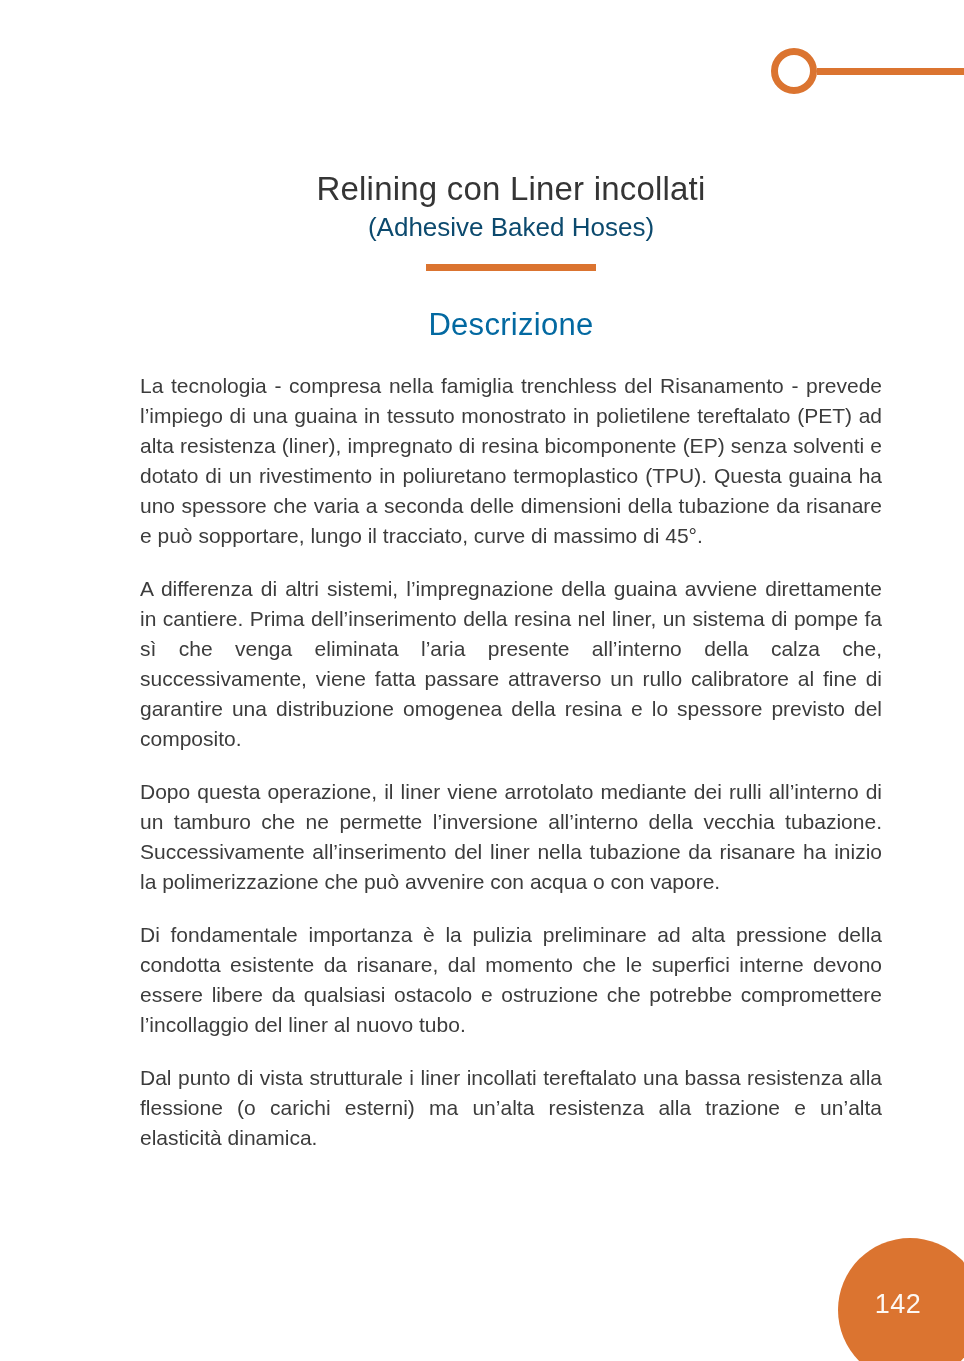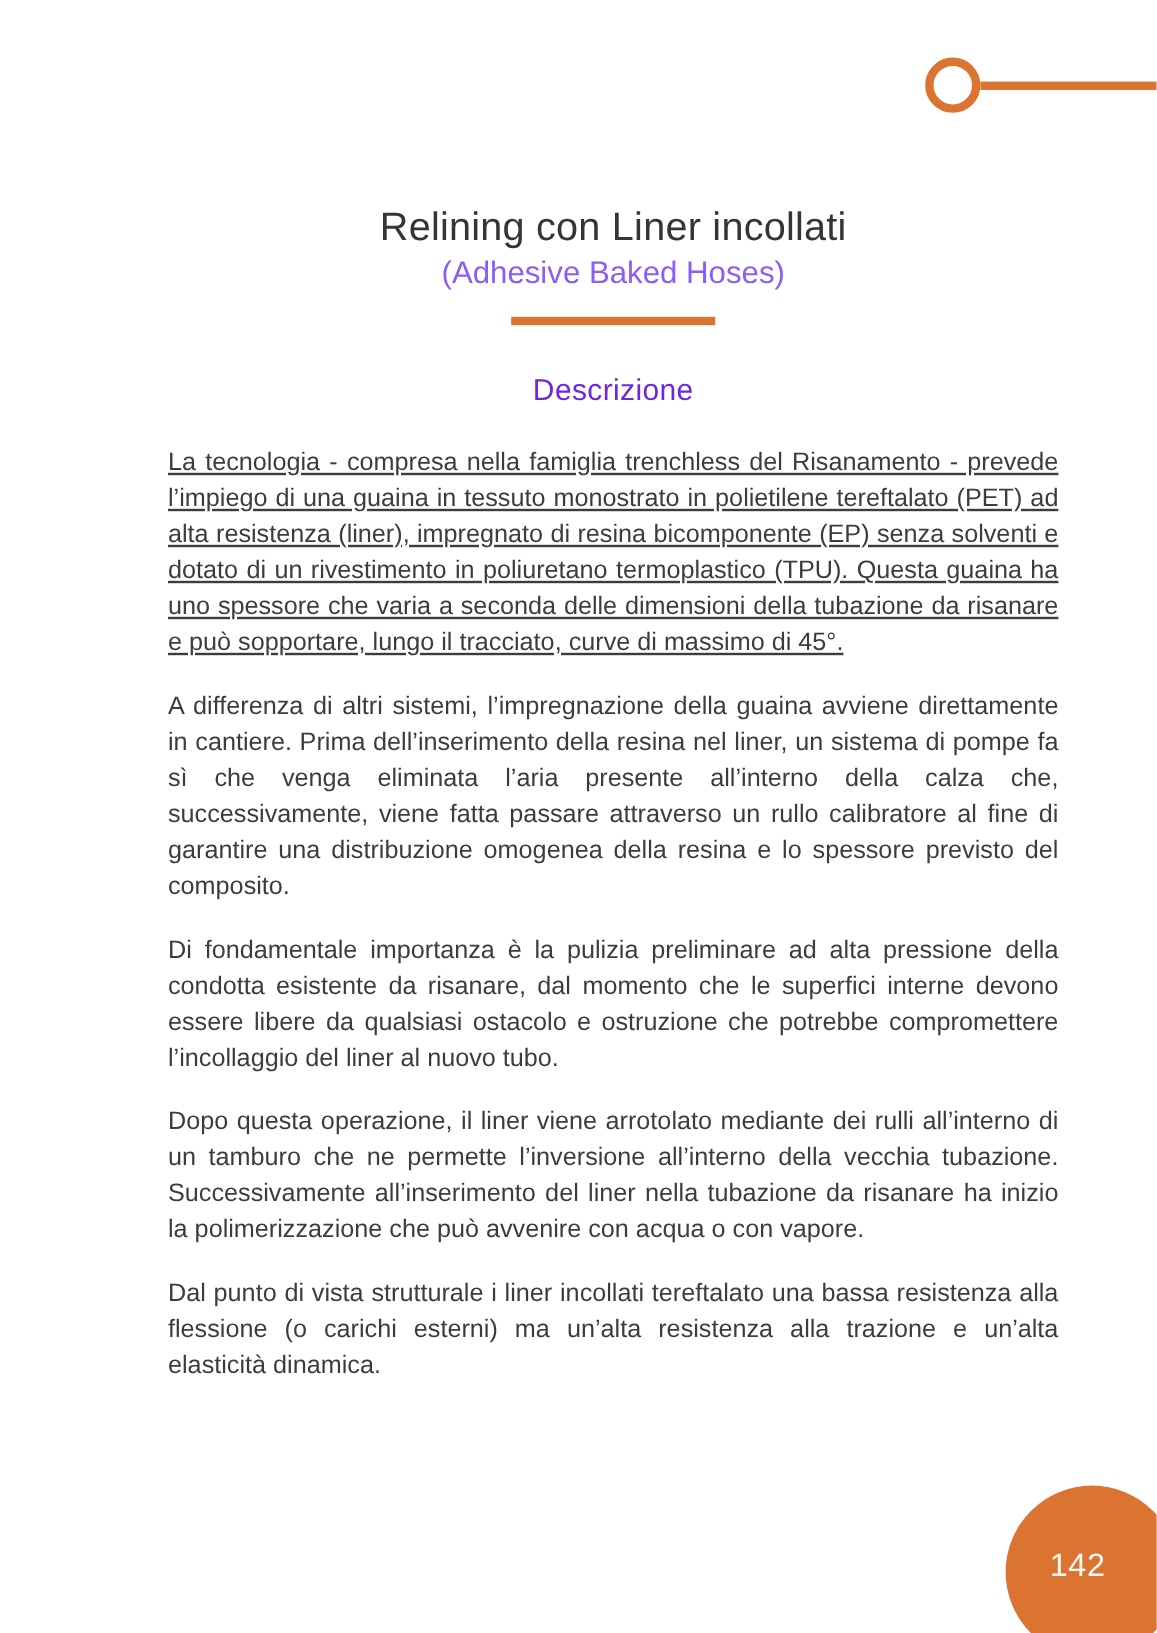--- a/index.html
+++ b/index.html
@@ -52,50 +52,49 @@
     text-align: center;
     color: #353535;
     letter-spacing: 0.2px;
   }
   .subtitle {
     margin: 4px 0 0 0;
     font-size: 26px;
     font-weight: 400;
     line-height: 30px;
     text-align: center;
-    color: #8b5cf6;
+    color: #0c4a6e;
   }
   .title-rule {
     width: 170px;
     height: 7px;
     margin: 22px auto 0 auto;
     background: #db7430;
   }
   .section-heading {
     margin: 40px 0 0 0;
-    font-size: 25px;
+    font-size: 31px;
     font-weight: 500;
     line-height: 28px;
     text-align: center;
-    color: #6d28d9;
+    color: #0369a1;
     letter-spacing: 0.3px;
   }
   .body-paragraph {
     margin: 23px 0 0 0;
     font-size: 21px;
     font-weight: 400;
     line-height: 30px;
     text-align: justify;
     color: #3c3c3c;
     hyphens: manual;
     -webkit-hyphens: manual;
   }
   .body-paragraph.first {
     margin-top: 32px;
-    text-decoration: underline;
   }
 
   
   .page-badge {
     position: absolute;
     left: 838px;
     top: 1238px;
     width: 144px;
     height: 144px;
     border-radius: 50%;
@@ -124,22 +123,22 @@
 
   <div class="content">
     <h1 class="title">Relining con Liner incollati</h1>
     <h2 class="subtitle">(Adhesive Baked Hoses)</h2>
     <div class="title-rule"></div>
 
     <h3 class="section-heading">Descrizione</h3>
 
     <p class="body-paragraph first">La tecnologia - compresa nella famiglia trenchless del Risanamento - prevede l’impiego di una guaina in tessuto monostrato in polietilene tereftalato (PET) ad alta resistenza (liner), impregnato di resina bicom­ponente (EP) senza solventi e dotato di un rivestimento in poliuretano termoplastico (TPU). Questa guaina ha uno spessore che varia a secon­da delle dimensioni della tubazione da risanare e può sopportare, lun­go il tracciato, curve di massimo di 45°.</p>
     <p class="body-paragraph">A differenza di altri sistemi, l’impregnazione della guaina avviene di­rettamente in cantiere. Prima dell’inserimento della resina nel liner, un sistema di pompe fa sì che venga eliminata l’aria presente all’interno della calza che, successivamente, viene fatta passare attraverso un rullo calibratore al fine di garantire una distribuzione omogenea della resina e lo spessore previsto del composito.</p>
+    <p class="body-paragraph">Dopo questa operazione, il liner viene arrotolato mediante dei rulli all’interno di un tamburo che ne permette l’inversione all’interno della vecchia tubazio­ne. Successivamente all’inserimento del liner nella tubazione da risanare ha inizio la polimerizzazione che può avvenire con acqua o con vapore.</p>
     <p class="body-paragraph">Di fondamentale importanza è la pulizia preliminare ad alta pressione della condotta esistente da risanare, dal momento che le superfici inter­ne devono essere libere da qualsiasi ostacolo e ostruzione che potreb­be compromettere l’incollaggio del liner al nuovo tubo.</p>
-    <p class="body-paragraph">Dopo questa operazione, il liner viene arrotolato mediante dei rulli all’interno di un tamburo che ne permette l’inversione all’interno della vecchia tubazio­ne. Successivamente all’inserimento del liner nella tubazione da risanare ha inizio la polimerizzazione che può avvenire con acqua o con vapore.</p>
     <p class="body-paragraph">Dal punto di vista strutturale i liner incollati tereftalato una bassa resi­stenza alla flessione (o carichi esterni) ma un’alta resistenza alla trazione e un’alta elasticità dinamica.</p>
   </div>
 
   <div class="page-badge">
     <span class="page-number">142</span>
   </div>
 
 </div>
 
 </body></html>

